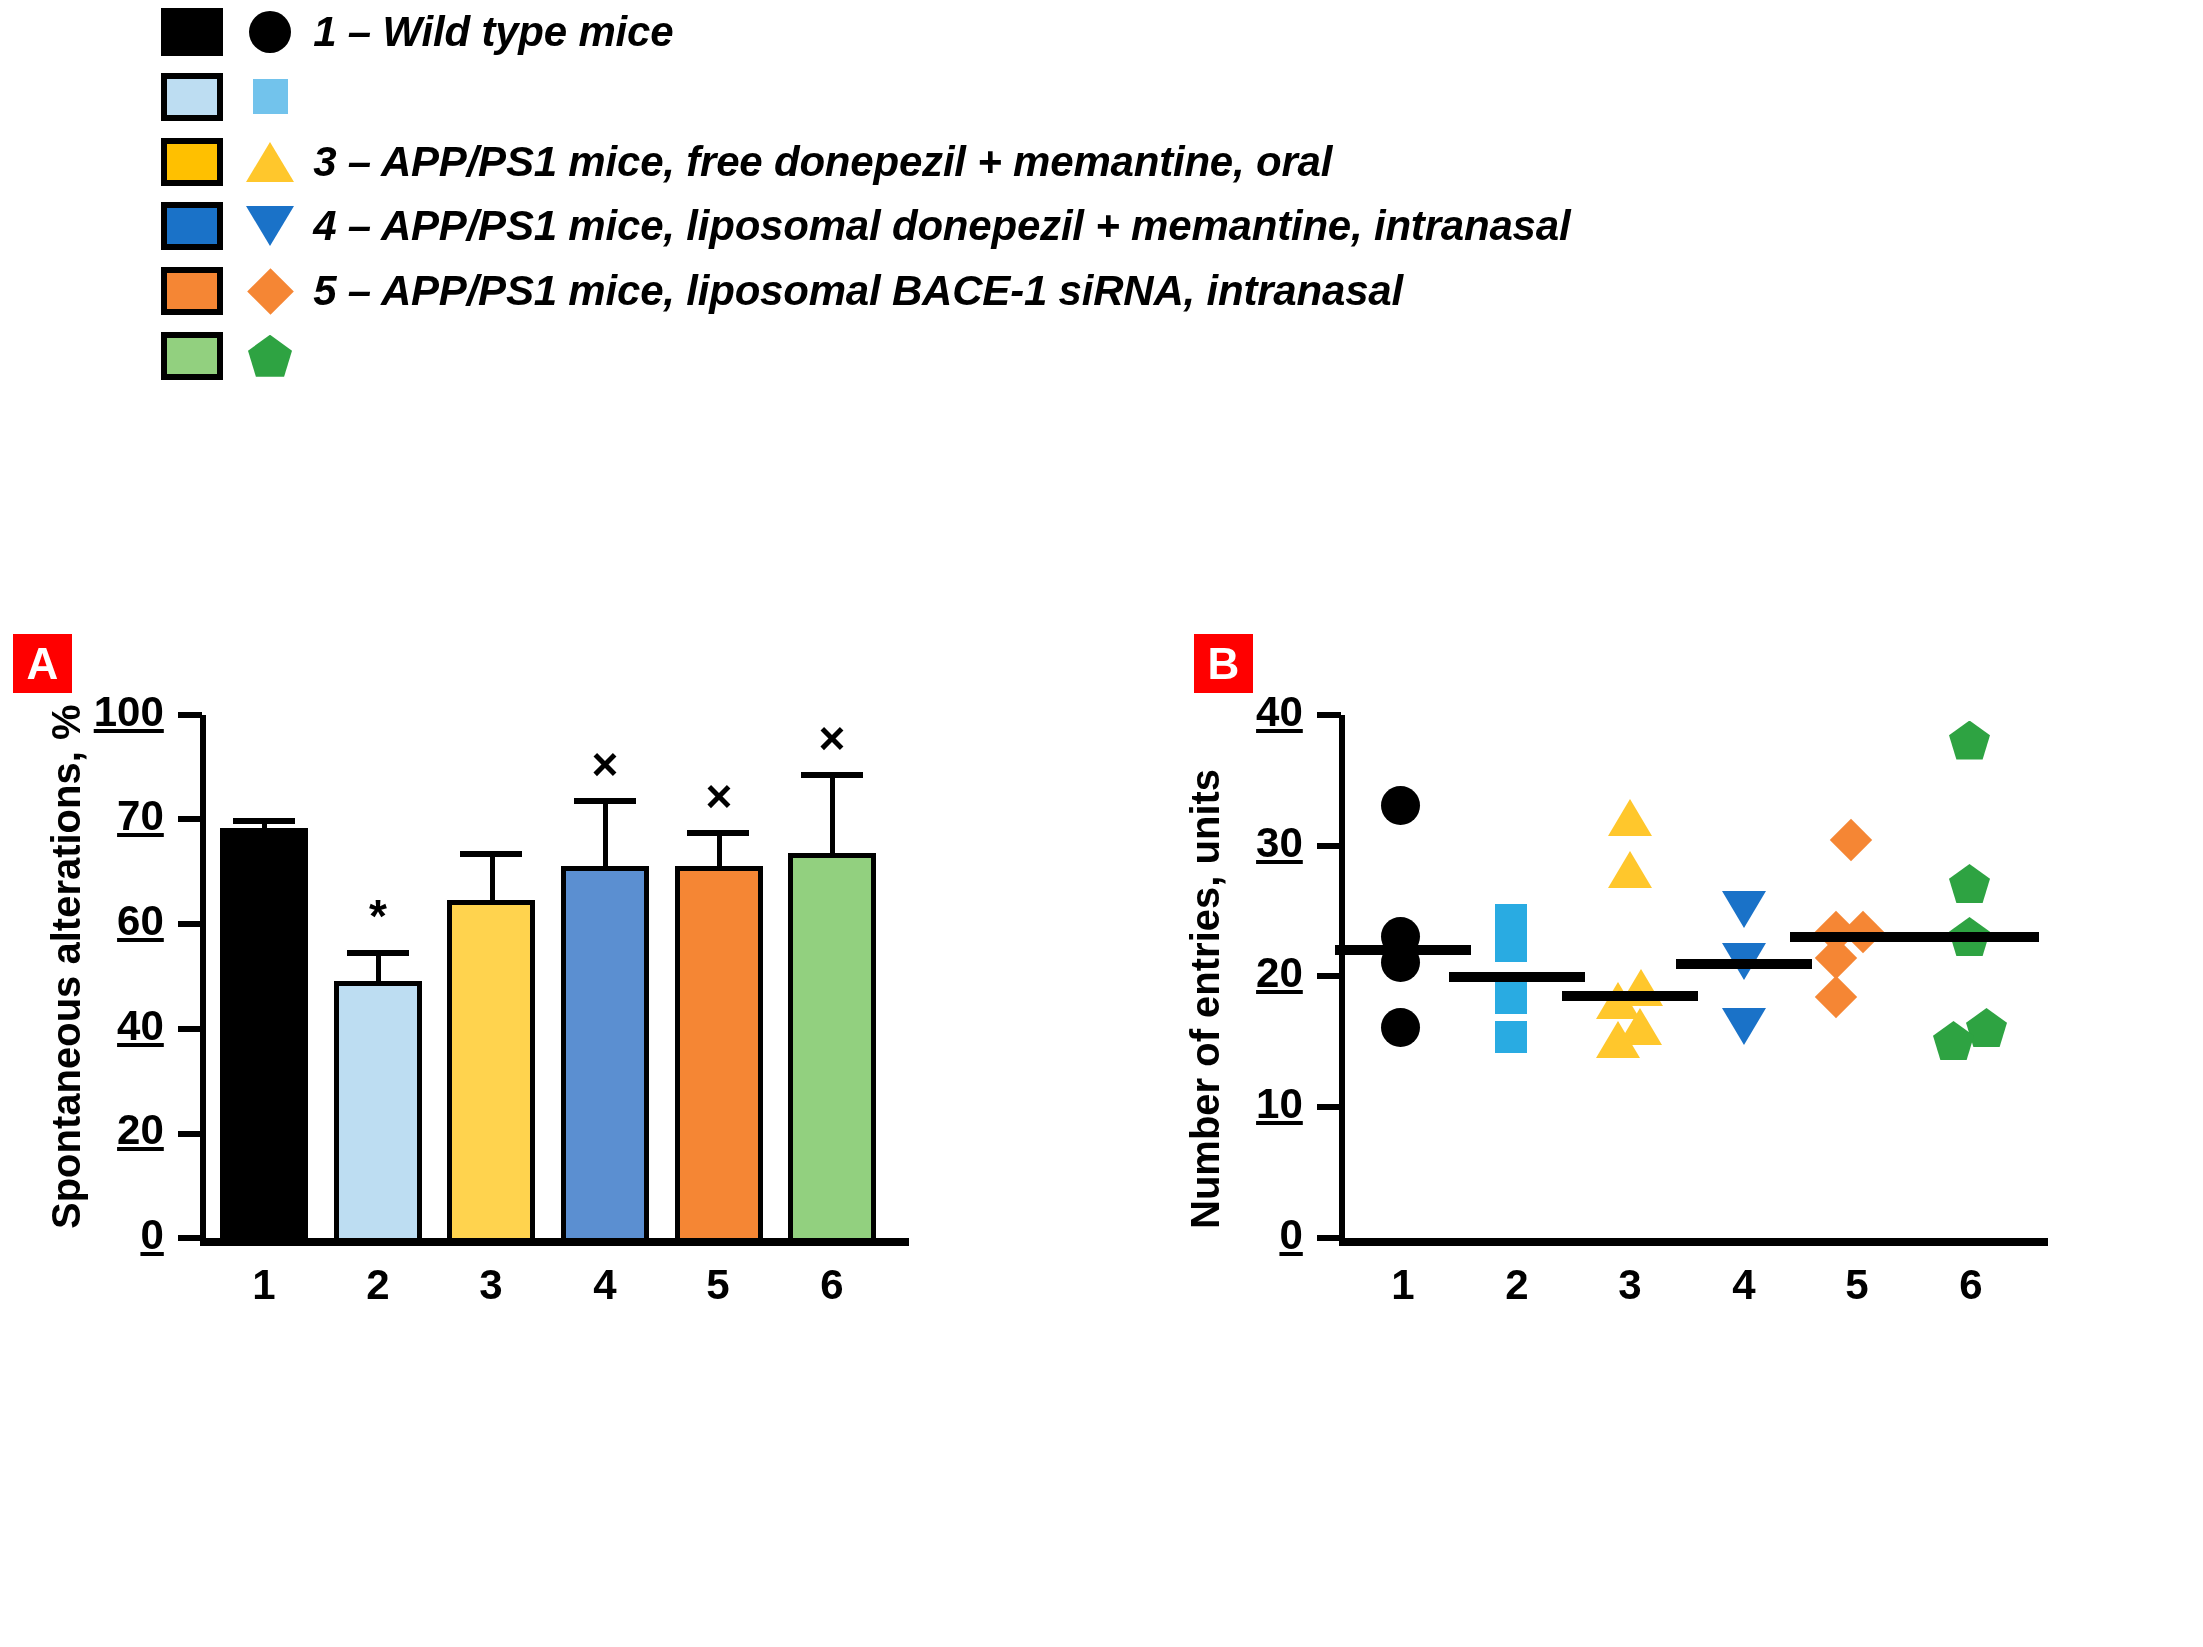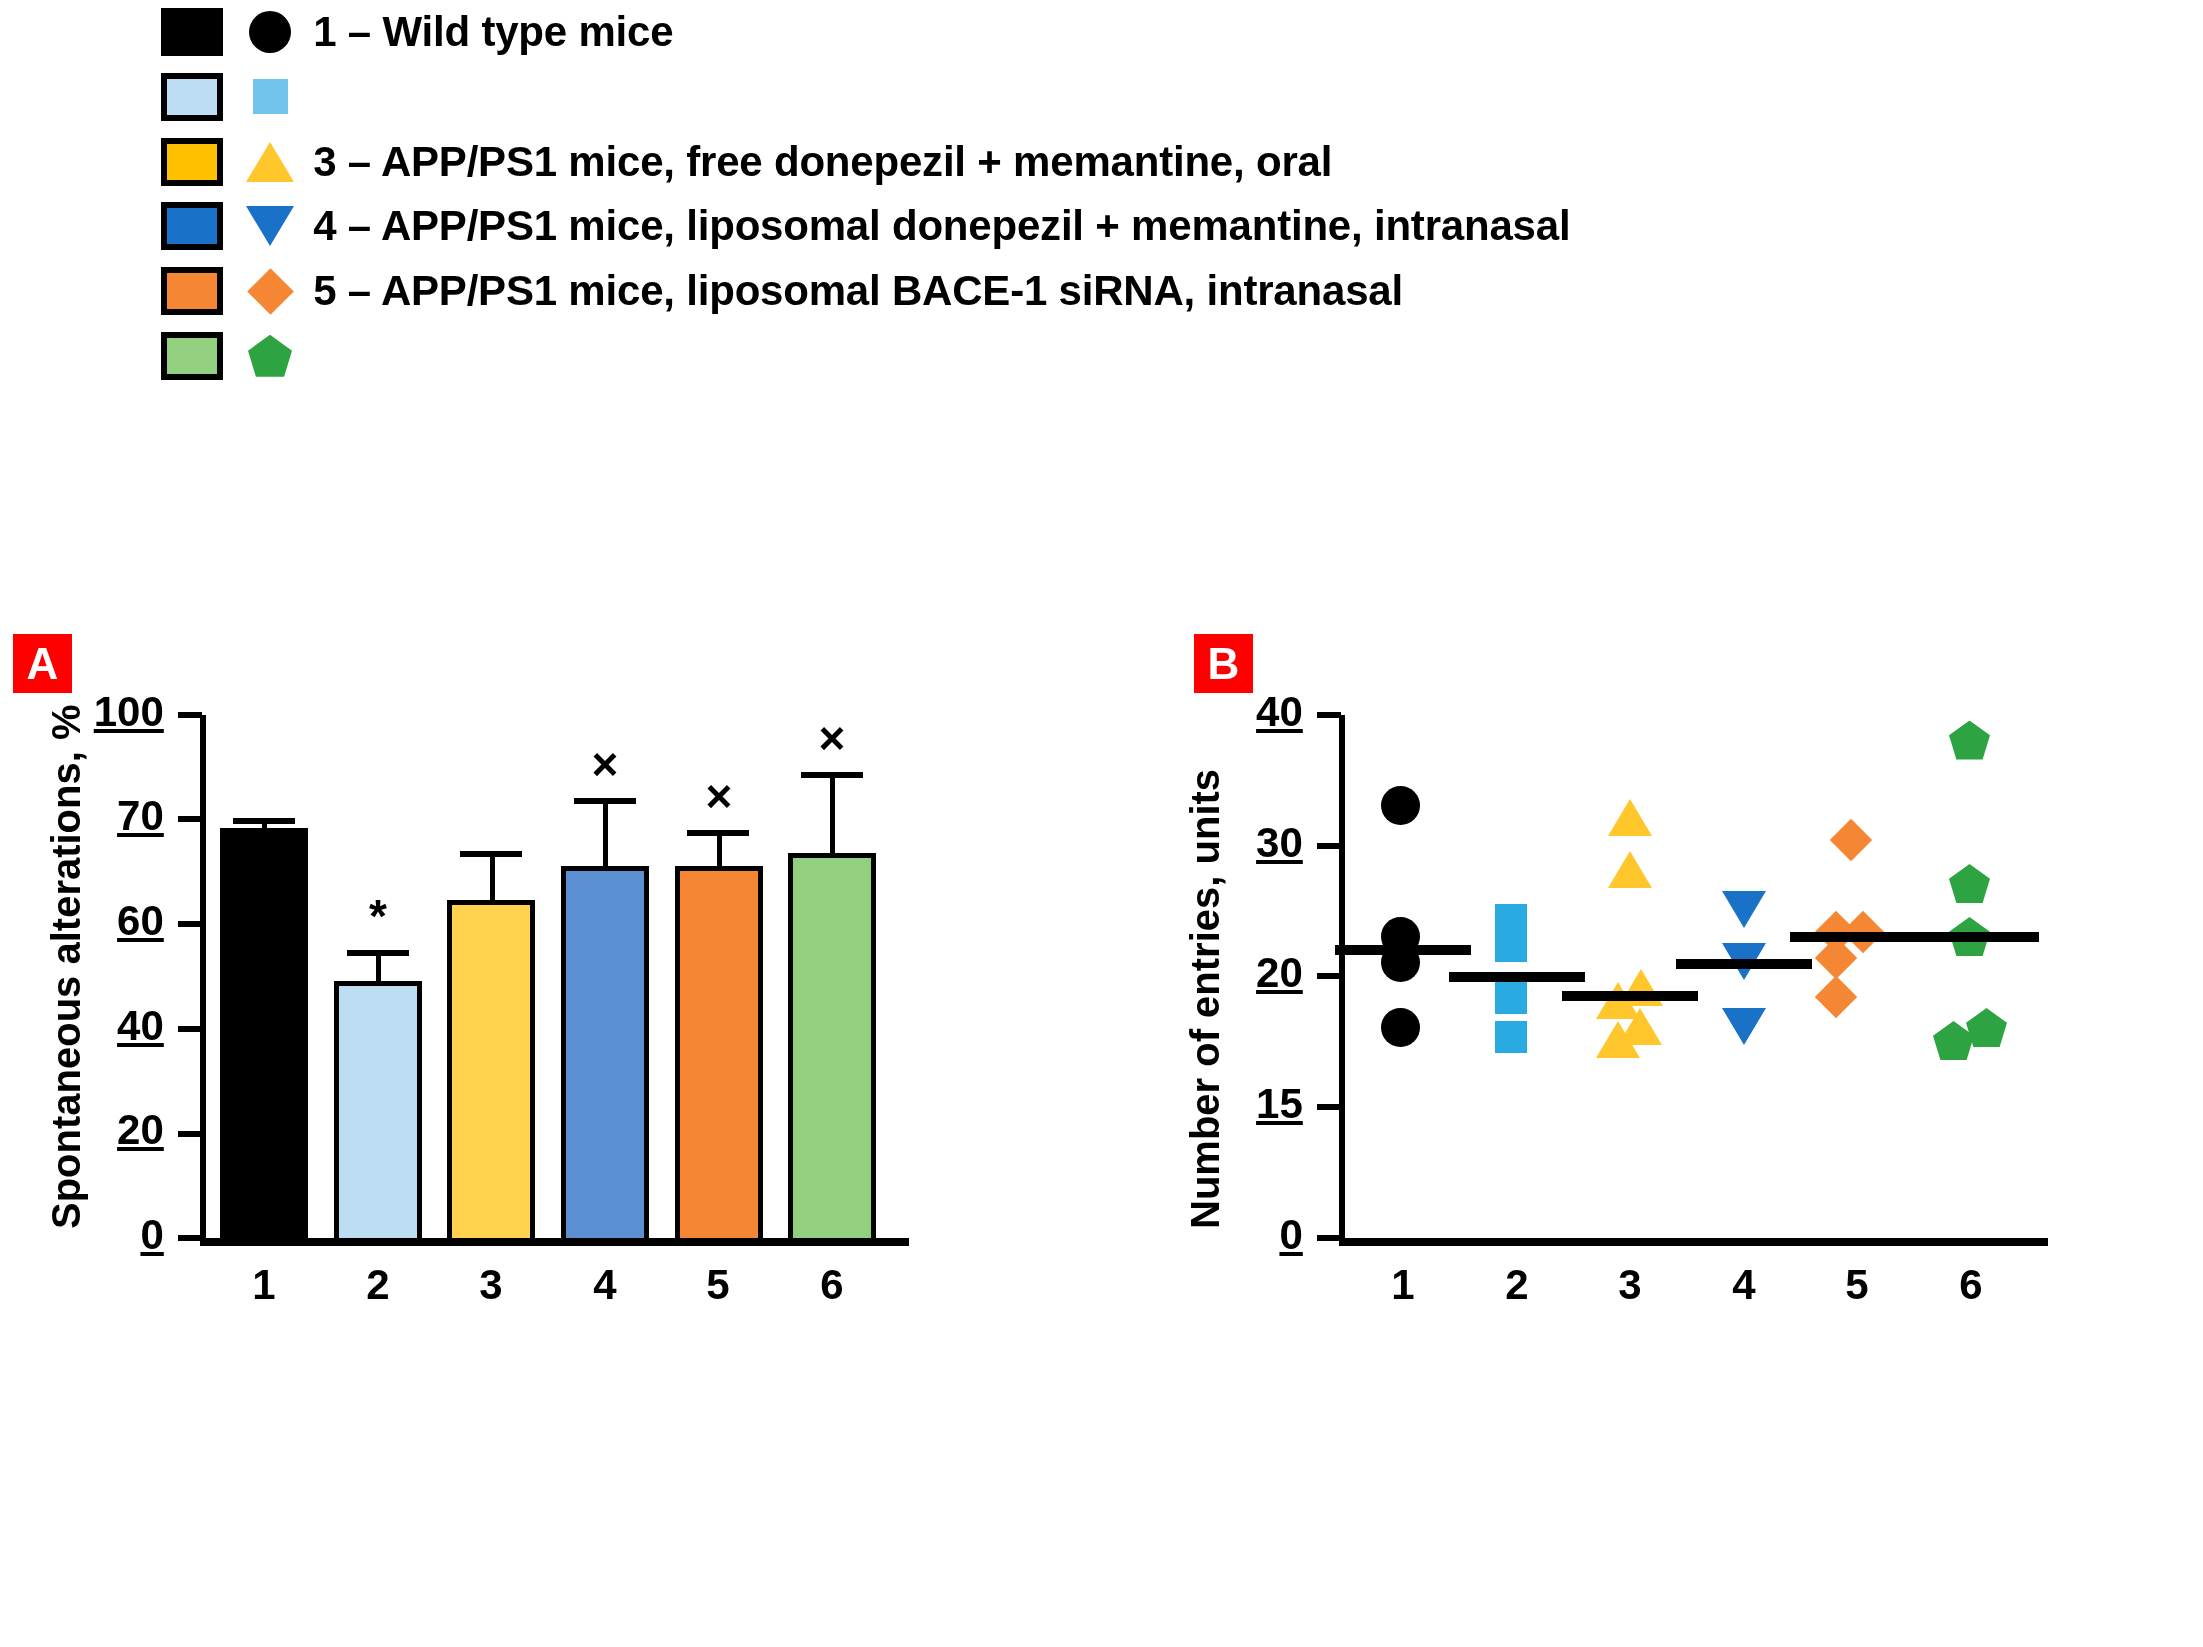--- a/index.html
+++ b/index.html
@@ -2,21 +2,21 @@
 <html style="font-size:14.7px"><head>
 <meta charset="utf-8">
 <title>Figure</title>
 <style>
   html,body{margin:0;padding:0;background:#ffffff;}
   body{width:2204px;height:1647px;font-family:"Liberation Sans",sans-serif;color:#000;overflow:hidden;}
   #root{position:relative;width:2204px;height:1647px;}
 
   
   #legend{position:absolute;left:161px;top:1.8px;width:1928px;}
-  .leg-row{display:flex;align-items:center;height:61px;margin-bottom:3.7px;}
+  .leg-row{display:flex;align-items:center;height:61px;margin-bottom:3.7px;font-style:italic;}
   .leg-swatch{width:62px;height:48px;border:6.4px solid #000;box-sizing:border-box;flex:0 0 auto;}
   .leg-mark{width:68px;height:51px;flex:0 0 auto;display:flex;align-items:center;justify-content:center;margin-left:13px;}
   .leg-text{font-size:42px;font-weight:700;letter-spacing:-0.2px;white-space:nowrap;margin-left:9.2px;
             font-family:"Liberation Sans",sans-serif;}
 
   
   .m-circle{width:42px;height:42px;border-radius:50%;}
   .m-square{width:35px;height:35px;}
   .m-tri-up{width:0;height:0;border-left:24px solid transparent;border-right:24px solid transparent;border-bottom:40px solid currentColor;}
   .m-tri-down{width:0;height:0;border-left:24px solid transparent;border-right:24px solid transparent;border-top:40px solid currentColor;}
@@ -141,21 +141,21 @@
       <div class="xlabel" style="left: 777px; top: 566px; width: 110px;">6</div>
     </div>
 
   <div class="panel-tag" style="left:1194px;top:634px;">B</div>
   <div class="plot" id="panelB" style="left:1139px;top:698px;width:1065px;height:950px;">
       <div class="axis-line" style="left: 200px; top: 16.5px; width: 6.4px; height: 523px;"></div>
       <div class="axis-line" style="left: 200px; top: 540px; width: 709px; height: 8.3px;"></div>
       <div class="tick" style="left: 178px; top: 537px;"></div>
       <div class="ticklabel" style="left: 2.8px; top: 516px; width: 161px;">0</div>
       <div class="tick" style="left: 178px; top: 406px;"></div>
-      <div class="ticklabel" style="left: 2.8px; top: 385px; width: 161px;">15</div>
+      <div class="ticklabel" style="left: 2.8px; top: 385px; width: 161px;">10</div>
       <div class="tick" style="left: 178px; top: 275px;"></div>
       <div class="ticklabel" style="left: 2.8px; top: 254px; width: 161px;">20</div>
       <div class="tick" style="left: 178px; top: 145px;"></div>
       <div class="ticklabel" style="left: 2.8px; top: 124px; width: 161px;">30</div>
       <div class="tick" style="left: 178px; top: 13.8px;"></div>
       <div class="ticklabel" style="left: 2.8px; top: -7.3px; width: 161px;">40</div>
       <div class="yaxis-title" style="left: 44px; top: 531px;">Number of entries, units</div>
       <div class="pt" style="left: 242px; top: 88px;">
         <div class="m-circle" style="color: rgb(0, 0, 0); background: rgb(0, 0, 0); width: 39px; height: 39px;"></div>
       </div>

